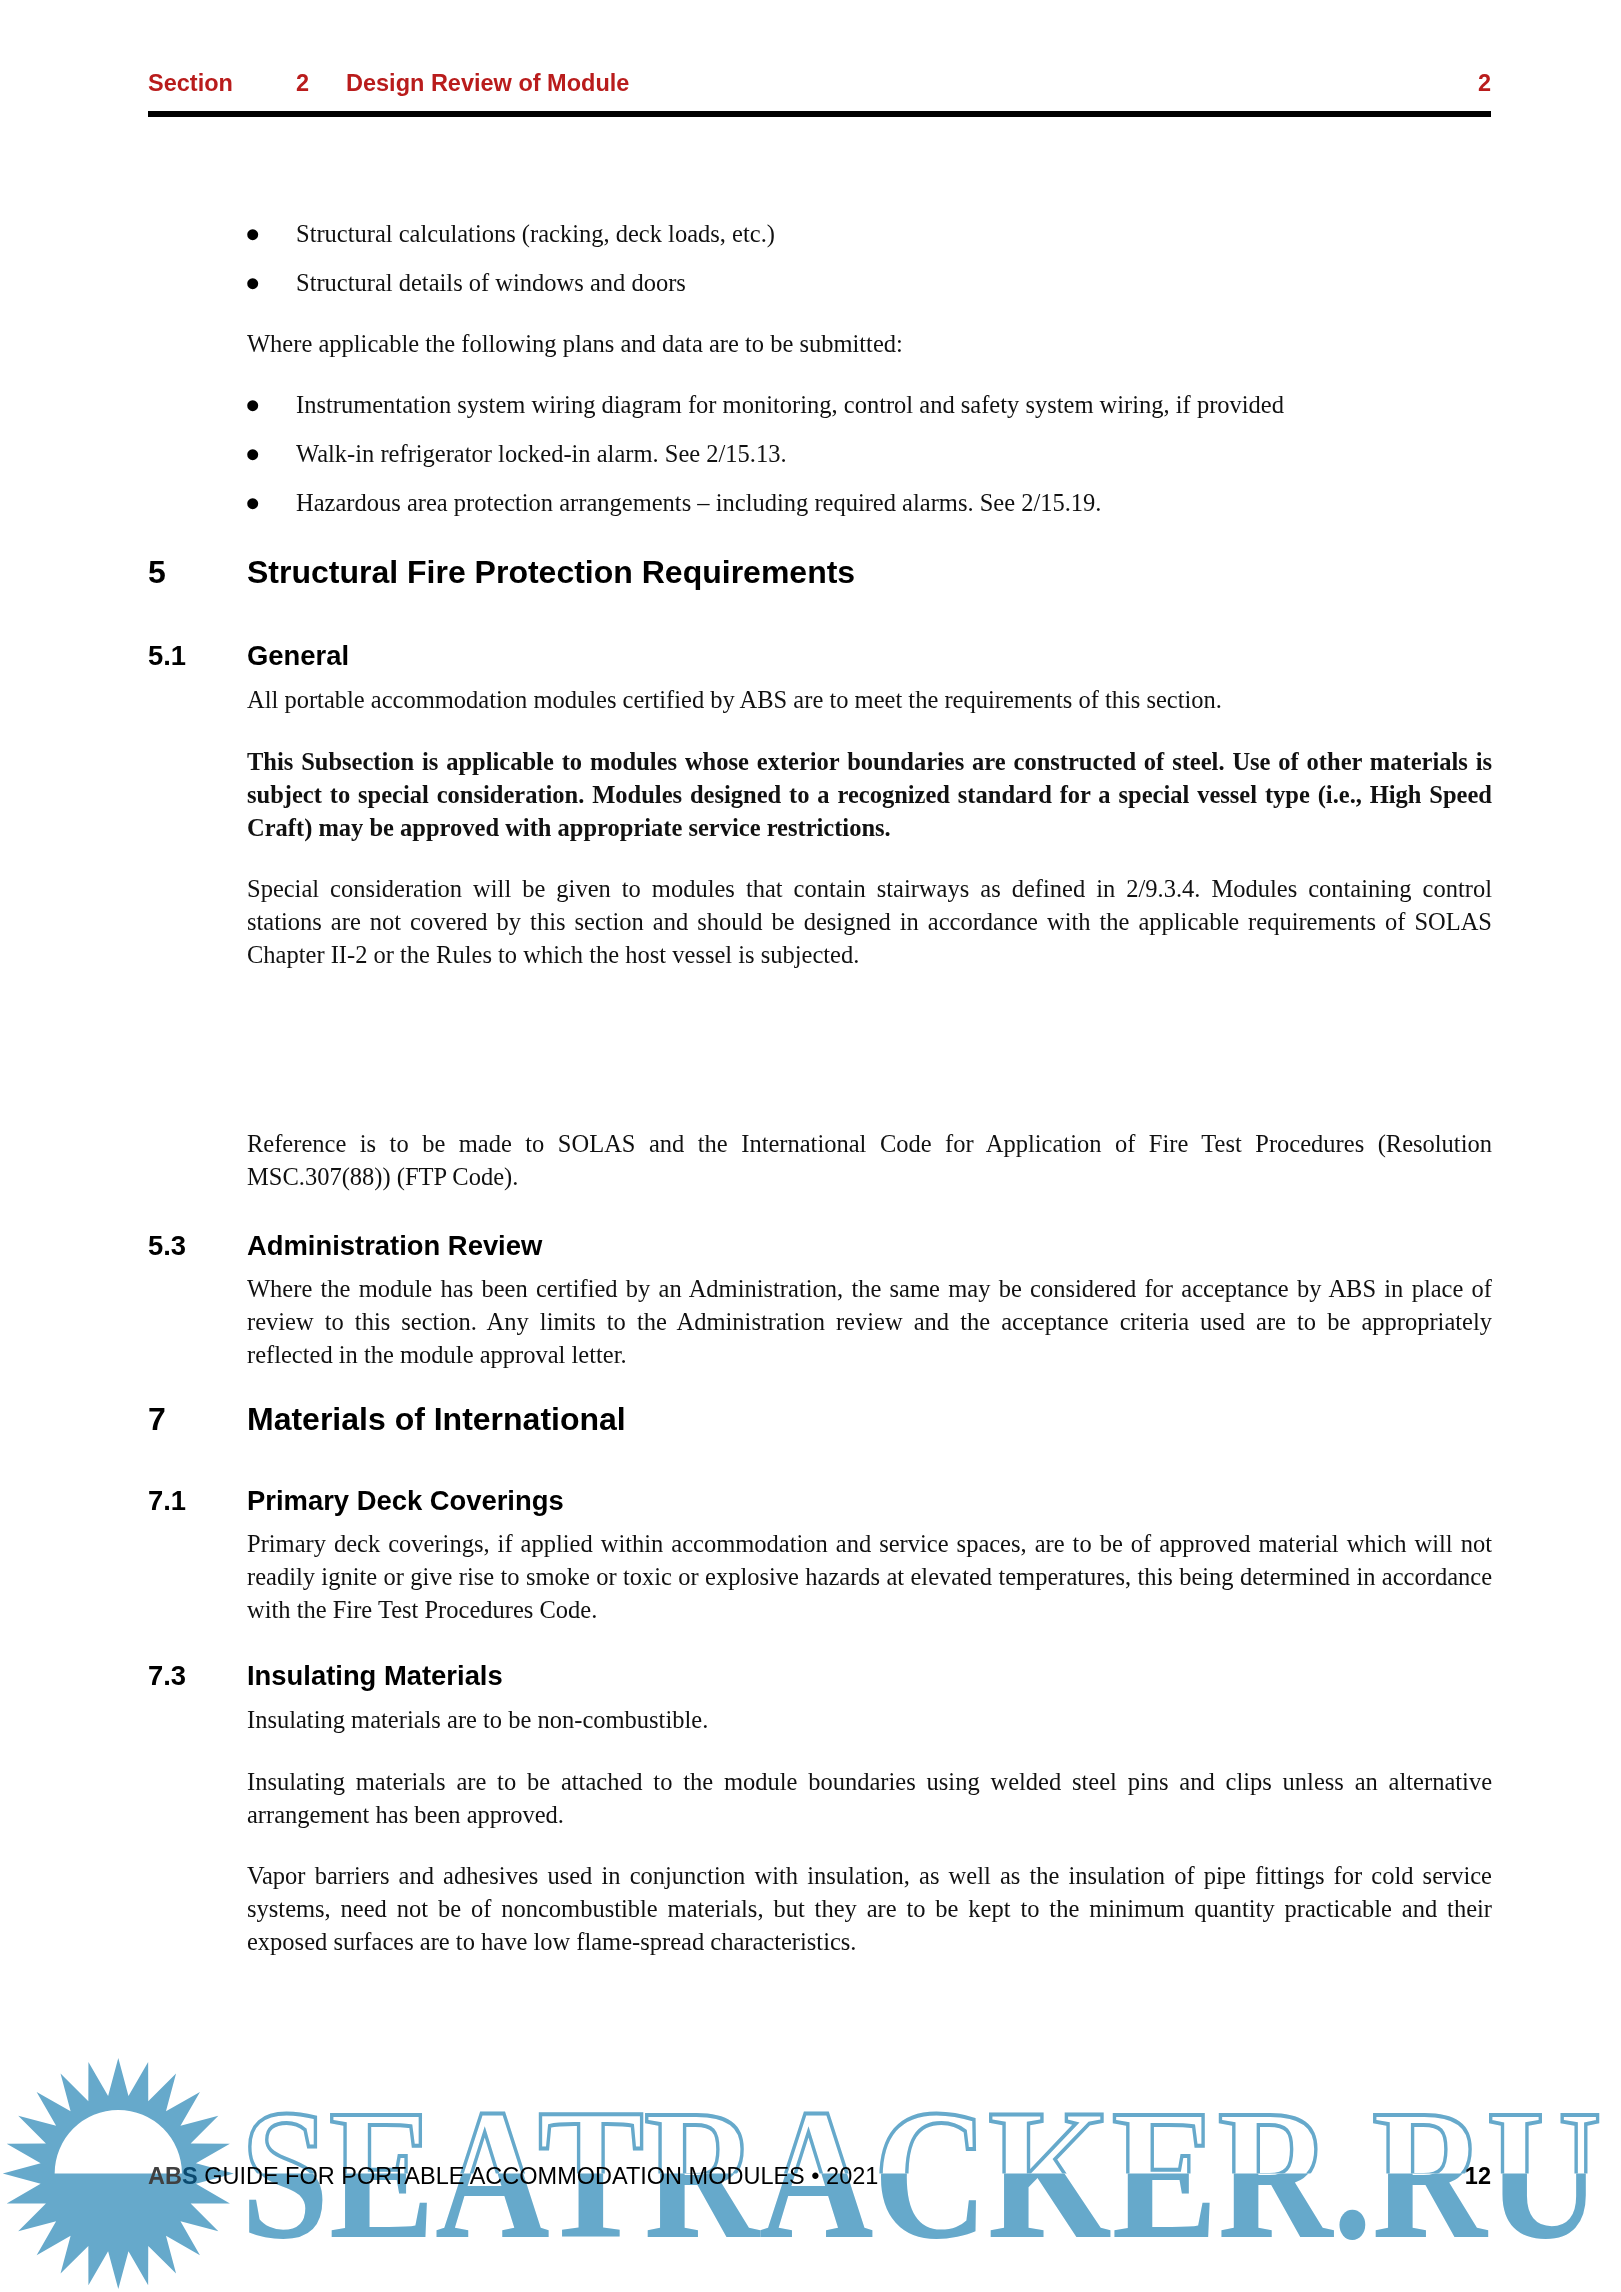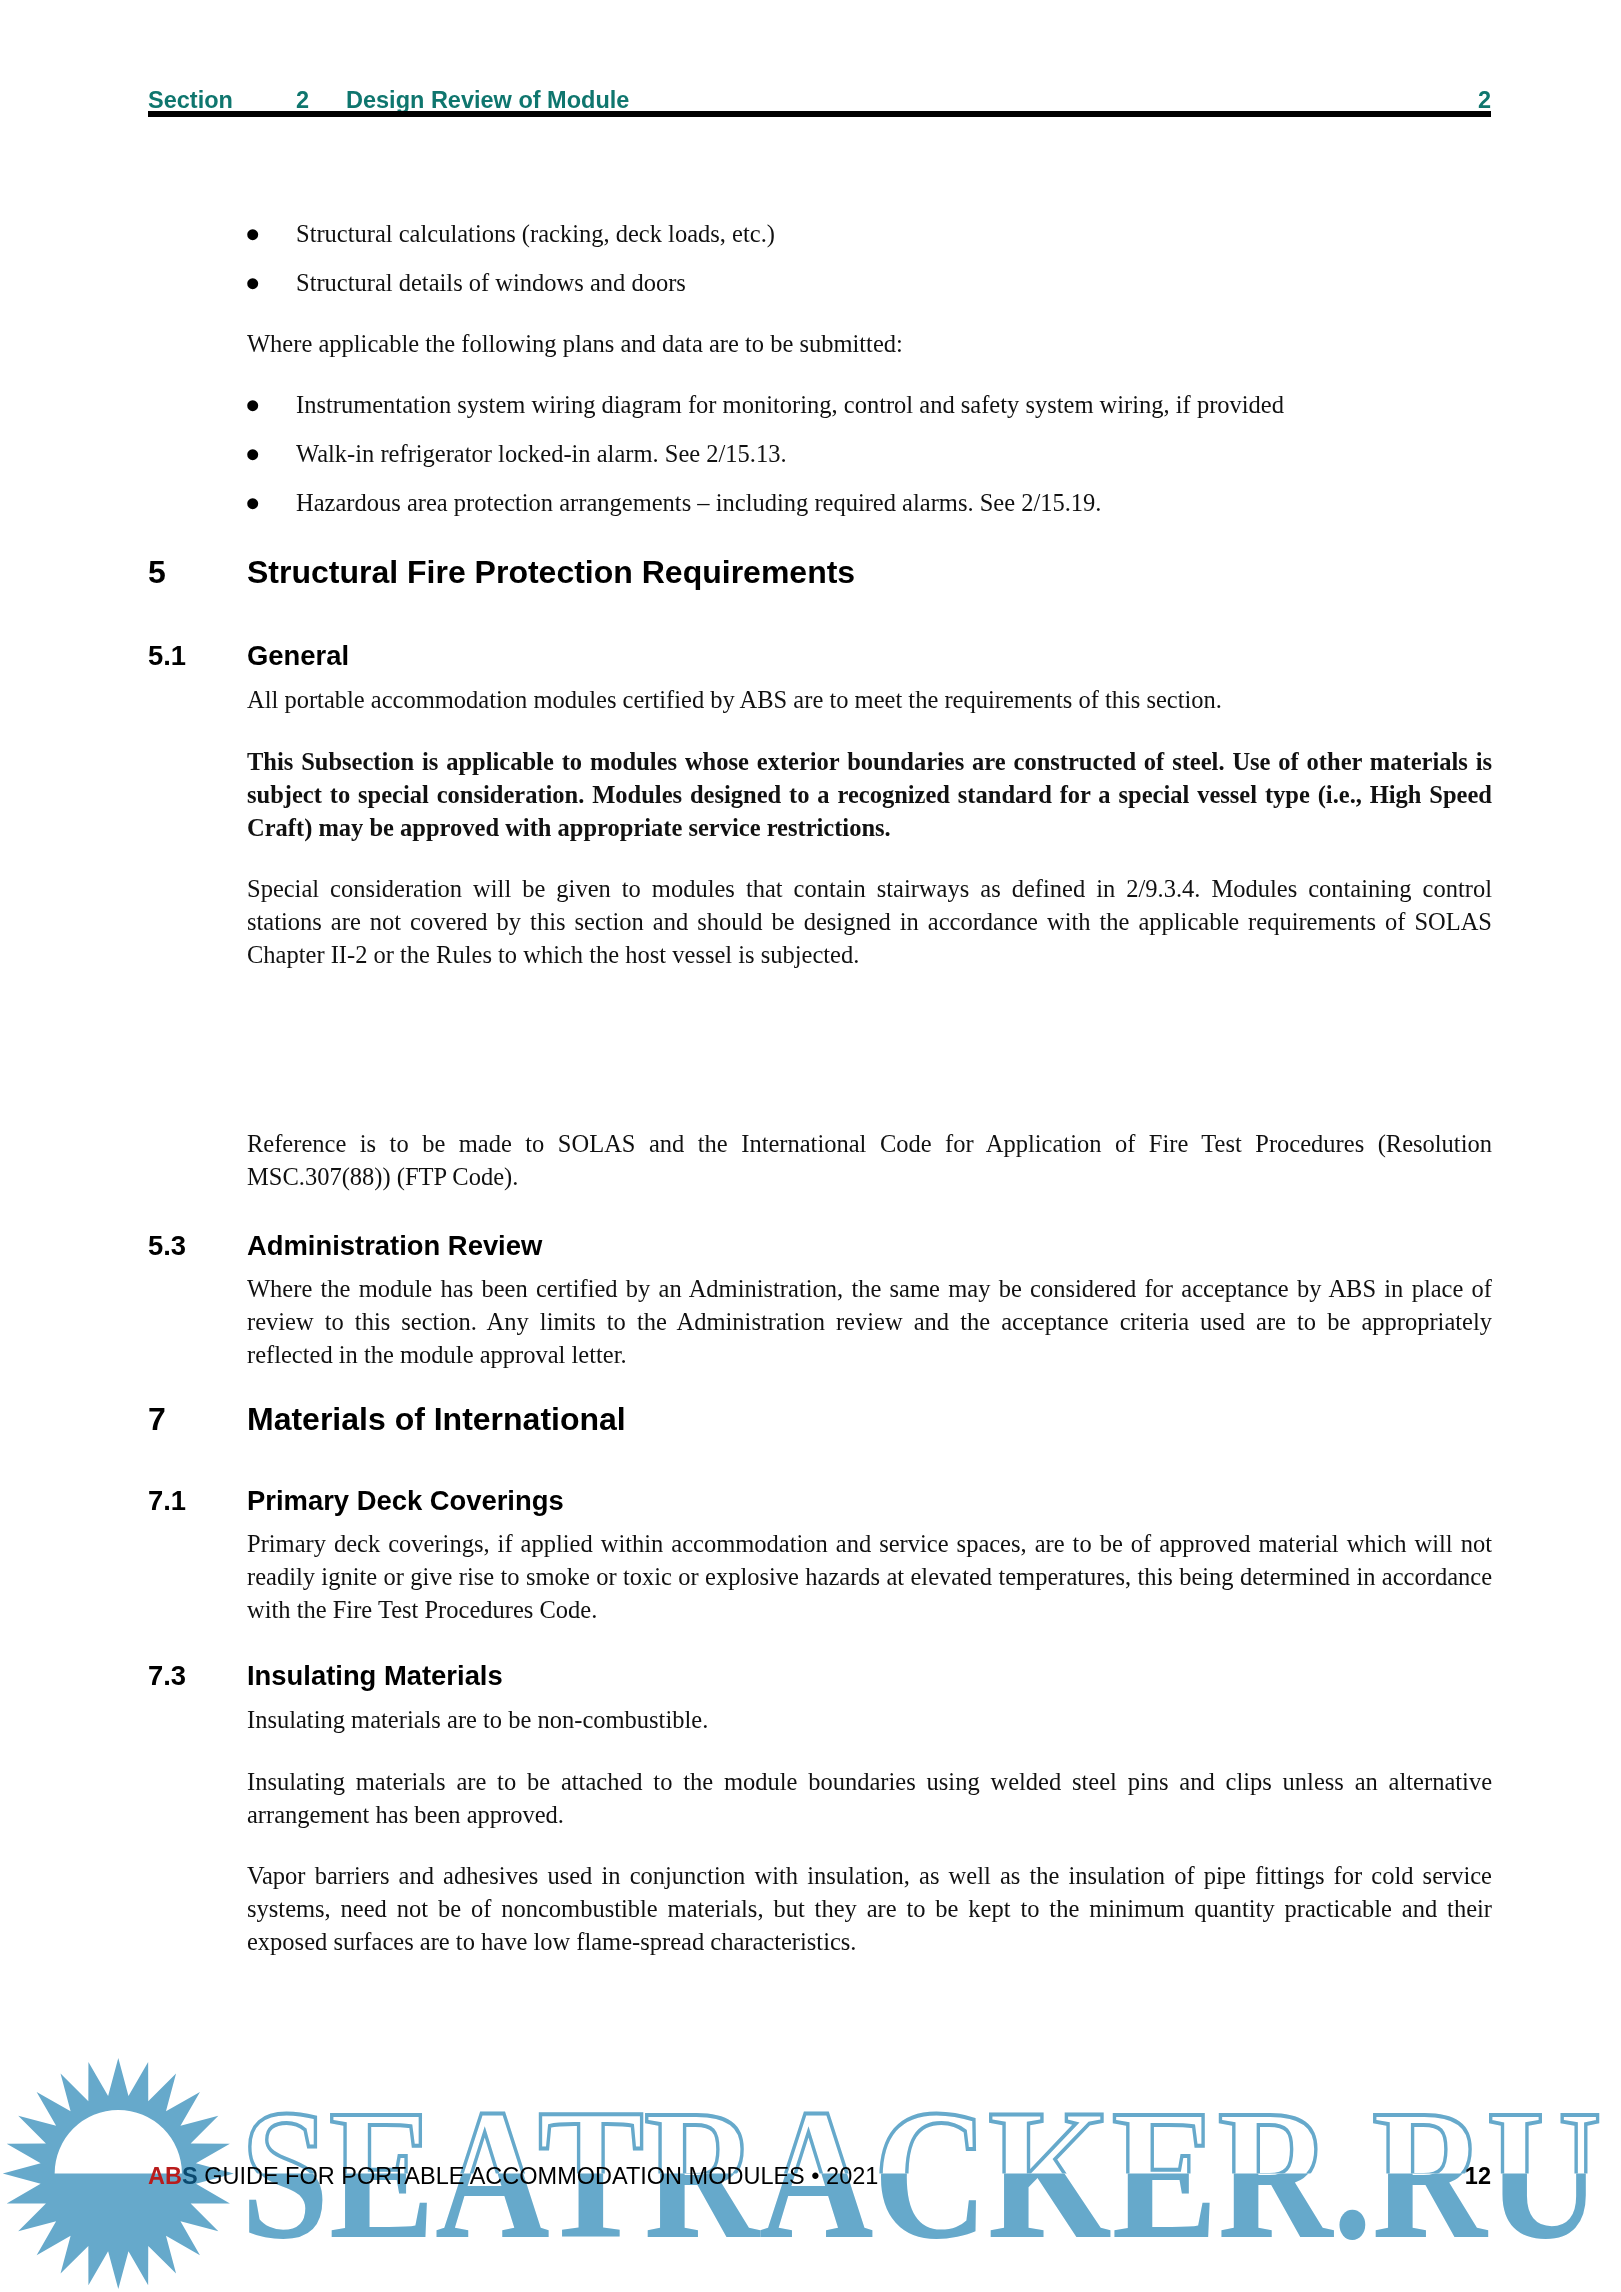--- a/index.html
+++ b/index.html
@@ -1,21 +1,21 @@
 <!DOCTYPE html>
 <html><head>
 <meta charset="utf-8">
 <style>
   html, body { margin: 0; padding: 0; background: #ffffff; }
   body { width: 1621px; height: 2293px; position: relative; overflow: hidden; }
   .page { position: absolute; left: 0; top: 0; width: 1621px; height: 2293px; }
 
   .running-header {
-    position: absolute; left: 148px; top: 87px; width: 1343px; height: 25.5px;
-    font-family: "Liberation Sans", sans-serif; font-weight: bold; font-size: 23.5px; color: #0f766e;
+    position: absolute; left: 148px; top: 70px; width: 1343px; height: 25.5px;
+    font-family: "Liberation Sans", sans-serif; font-weight: bold; font-size: 23.5px; color: #b91c1c;
   }
   .running-header .sec-word { position: absolute; left: 0; top: 0; }
   .running-header .sec-num { position: absolute; left: 148px; top: 0; }
   .running-header .sec-title { position: absolute; left: 198px; top: 0; }
   .running-header .sec-right { position: absolute; right: 0; top: 0; }
   .header-rule { position: absolute; left: 148px; top: 111px; width: 1343px; height: 5.9px; background: #000; }
 
   .serif { font-family: "Liberation Serif", serif; font-size: 24.5px; color: #111; line-height: 33px; }
 
   .bullet-item { position: absolute; left: 247px; width: 1245px; }
@@ -33,21 +33,21 @@
   .h2 .num { position: absolute; left: 0; top: 0; }
   .h2 .txt { position: absolute; left: 99px; top: 0; white-space: nowrap; }
 
   .watermark { position: absolute; left: 0; top: 2058px; width: 1621px; height: 234px; }
 
   .running-footer {
     position: absolute; left: 148px; top: 2163px; width: 1343px; height: 29px;
     font-family: "Liberation Sans", sans-serif; font-size: 23.5px; color: #000;
   }
   .footer-left { position: absolute; left: 0; top: 0; white-space: nowrap; }
-  .footer-abs-a { font-weight: bold; color: #b91c1c; }
+  .footer-abs-a { font-weight: bold; color: #404040; }
   .footer-abs-s { font-weight: bold; color: #0b4a6f; }
   .footer-right { position: absolute; right: 0; top: 0; font-weight: bold; }
 </style>
 </head>
 <body>
 
 <div class="page">
 
   <div class="running-header">
     <span class="sec-word">Section</span>

